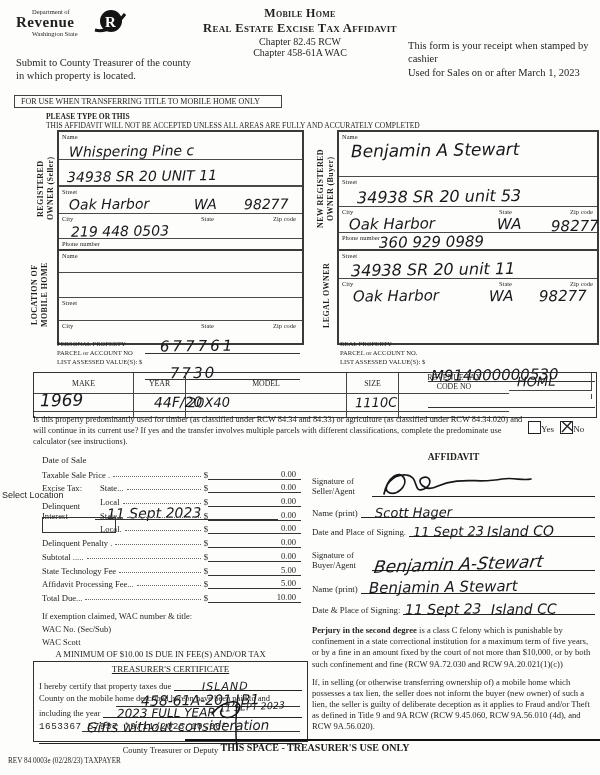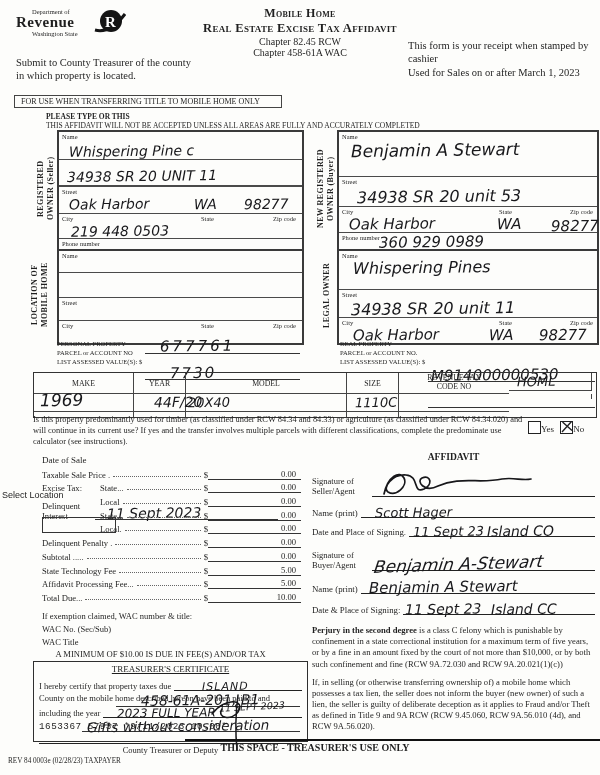--- a/index.html
+++ b/index.html
@@ -153,24 +153,20 @@
     </div>
     <div class="orow" style="height:23px;">
       <span class="flab">City</span>
       <span class="flab" style="left:142px;">State</span>
       <span class="flab" style="left:auto;right:6px;">Zip code</span>
     </div>
   </div>
 
   <div class="vlab" style="left:322px;top:251px;height:88px;">LEGAL OWNER</div>
   <div class="obox" style="left:337px;top:249px;width:258px;height:92px;">
-    <div class="orow" style="height:38px;">
-      <span class="flab">Name</span>
-      <span class="hw abs" style="left:14px;top:9px;font-size:16px;">Whispering Pines</span>
-    </div>
     <div class="orow" style="height:27px;">
       <span class="flab">Street</span>
       <span class="hw abs" style="left:12px;bottom:0px;font-size:16px;">34938 SR 20  unit 11</span>
     </div>
     <div class="orow" style="height:23px;">
       <span class="flab">City</span>
       <span class="flab" style="left:160px;">State</span>
       <span class="flab" style="left:auto;right:4px;">Zip code</span>
       <span class="hw abs" style="left:14px;bottom:-2px;font-size:15px;">Oak Harbor</span>
       <span class="hw abs" style="left:150px;bottom:-2px;font-size:15px;">WA</span>
@@ -313,21 +309,21 @@
       </div>
   </div>
   <div class="abs" style="left:2px;top:490px;font-family:'Liberation Sans',sans-serif;font-size:9px;">Select Location</div>
   <div class="abs" style="left:42px;top:517px;width:72px;height:14px;border:1.5px solid #333;"></div>
 
   <div class="abs" style="left:42px;top:611px;font-size:8.5px;">If exemption claimed, WAC number &amp; title:</div>
   <div class="abs" style="left:42px;top:624px;font-size:8.5px;">WAC No. (Sec/Sub)</div>
   <div class="abs uline" style="left:116px;top:620px;width:184px;height:14px;">
     <span class="hw abs" style="left:25px;bottom:-1px;font-size:14px;">458-61A-201,  B1</span>
   </div>
-  <div class="abs" style="left:42px;top:637px;font-size:8.5px;">WAC Title</div>
+  <div class="abs" style="left:42px;top:637px;font-size:8.5px;">WAC Scott</div>
   <div class="abs uline" style="left:82px;top:630px;width:218px;height:14px;">
     <span class="hw abs" style="left:5px;bottom:-2px;font-size:13.5px;">Gifts without consideration</span>
   </div>
   <div class="abs ctr" style="left:33px;top:649px;width:255px;font-size:8.6px;">A MINIMUM OF $10.00 IS DUE IN FEE(S) AND/OR TAX</div>
 
   <div class="tbox">
     <div class="ctr" style="font-size:9px;text-decoration:underline;">TREASURER'S CERTIFICATE</div>
     <div class="fline" style="margin-top:3px;">
       <span class="lbl">I hereby certify that property taxes due</span>
       <span class="ul">

